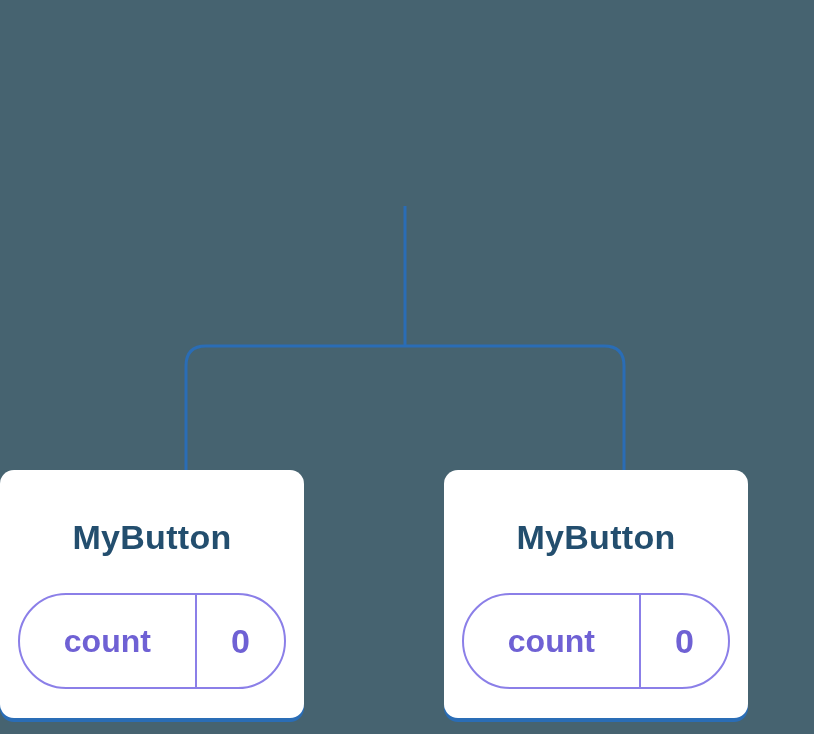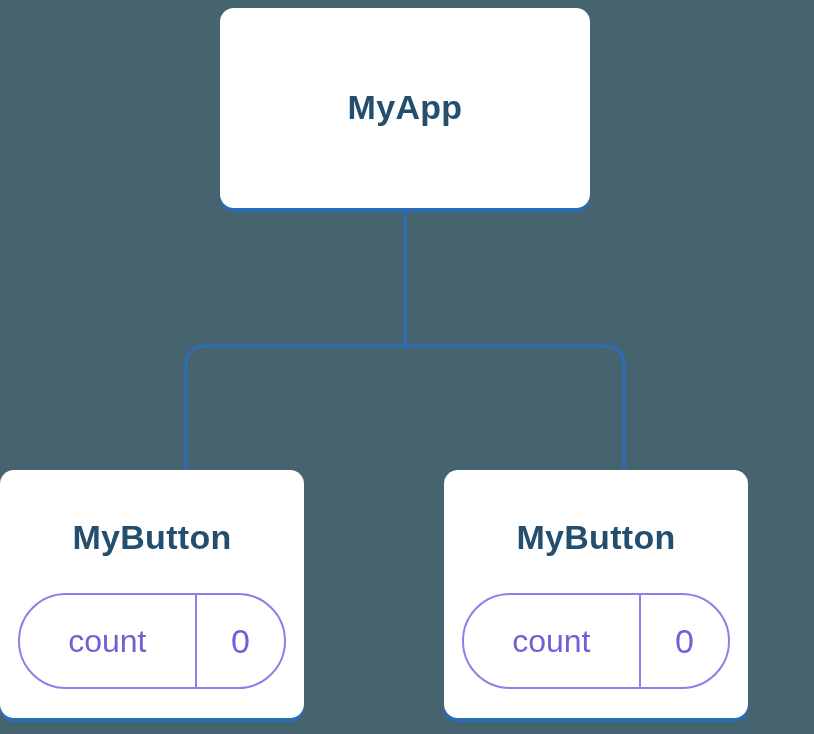--- a/index.html
+++ b/index.html
@@ -55,20 +55,21 @@
     margin-top: 36px;
     width: 268px;
     height: 96px;
     border: 2px solid var(--purple-border, #8b7fe8);
     border-radius: 50px;
     display: flex;
     align-items: stretch;
     box-sizing: border-box;
     overflow: hidden;
     background: #ffffff;
+    font-weight: bold;
   }
   .pill-key {
     flex: 2;
     display: flex;
     align-items: center;
     justify-content: center;
     font-size: 32px;
     color: var(--purple-text, #6f61d4);
     border-right: 2px solid var(--purple-border, #8b7fe8);
   }
@@ -84,23 +85,20 @@
 </head>
 <body style="--bg: #466370; --accent: #2a6db6; --title: #234e6e; --purple-border: #8b7fe8; --purple-text: #6f61d4;">
 
 <div class="canvas">
 
   <svg class="connector-svg" viewBox="0 0 814 734" xmlns="http://www.w3.org/2000/svg">
     <path d="M 405 206 L 405 346"></path>
     <path d="M 186 472 L 186 366 Q 186 346 206 346 L 604 346 Q 624 346 624 366 L 624 472"></path>
   </svg>
 
-  <div class="card root-card">
-    <div class="card-title">MyApp</div>
-  </div>
 
   <div class="card child-card left">
     <div class="card-title">MyButton</div>
     <div class="state-pill">
       <div class="pill-key">count</div>
       <div class="pill-value">0</div>
     </div>
   </div>
 
   <div class="card child-card right">

